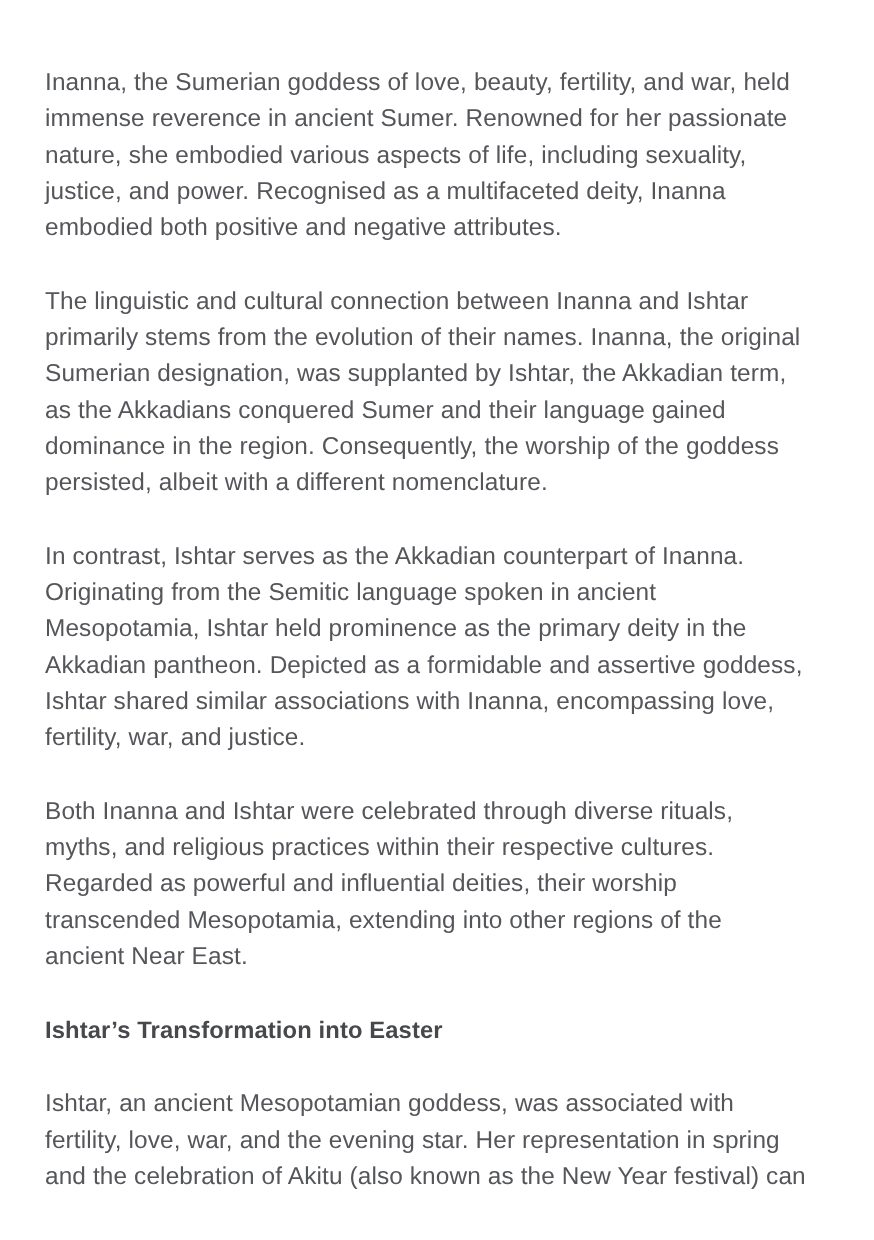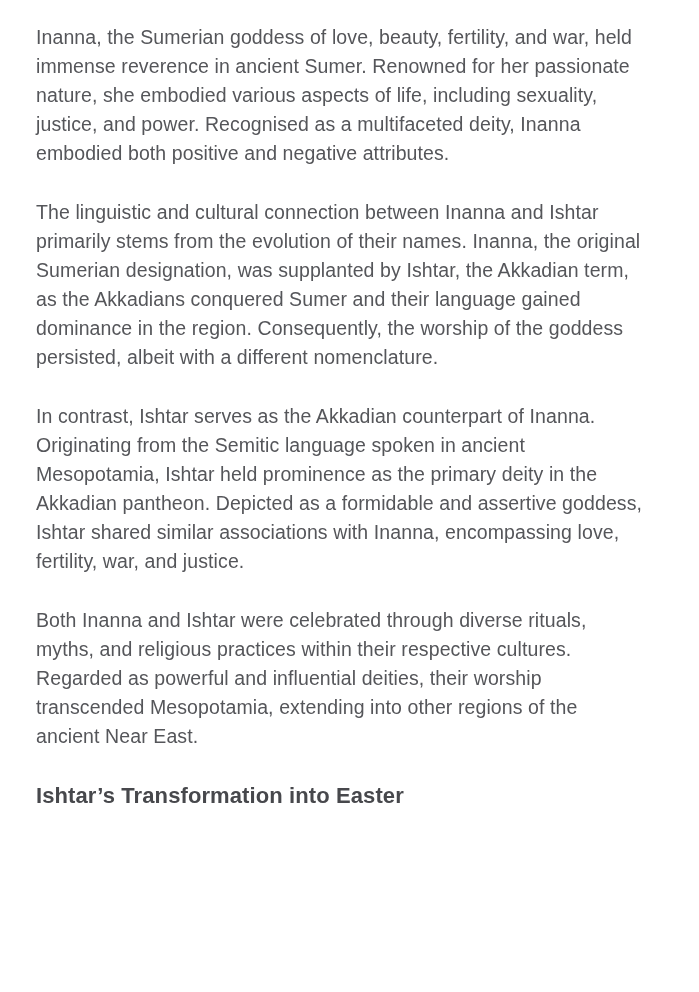--- a/index.html
+++ b/index.html
@@ -10,39 +10,39 @@
   body {
     width: 699px;
     height: 992px;
     overflow: hidden;
     font-family: "Liberation Sans", "DejaVu Sans", sans-serif;
   }
   .doc-page {
     box-sizing: border-box;
     width: 699px;
     height: 992px;
-    padding: 23px 36px 0 36px;
+    padding: 52px 36px 0 36px;
     background: #ffffff;
   }
   .doc-article p,
   .doc-article h2 {
     margin: 0 0 30px 0;
     font-size: 19.5px;
     line-height: 29px;
     white-space: pre-line;
     letter-spacing: 0.1px;
   }
   .doc-article p {
     color: #55565a;
     font-weight: 400;
   }
   .doc-article h2 {
     color: #47484c;
     font-weight: 700;
-    font-size: 22px;
+    font-size: 19px;
   }
 </style>
 </head>
 <body>
 
 <main class="doc-page">
   <article class="doc-article">
     <p>Inanna, the Sumerian goddess of love, beauty, fertility, and war, held
 immense reverence in ancient Sumer. Renowned for her passionate
 nature, she embodied various aspects of life, including sexuality,
@@ -59,14 +59,17 @@
 Mesopotamia, Ishtar held prominence as the primary deity in the
 Akkadian pantheon. Depicted as a formidable and assertive goddess,
 Ishtar shared similar associations with Inanna, encompassing love,
 fertility, war, and justice.</p>
     <p>Both Inanna and Ishtar were celebrated through diverse rituals,
 myths, and religious practices within their respective cultures.
 Regarded as powerful and influential deities, their worship
 transcended Mesopotamia, extending into other regions of the
 ancient Near East.</p>
     <h2>Ishtar’s Transformation into Easter</h2>
+    <p>Ishtar, an ancient Mesopotamian goddess, was associated with
+fertility, love, war, and the evening star. Her representation in spring
+and the celebration of Akitu (also known as the New Year festival) can</p>
   </article>
 </main>
 
 </body></html>

